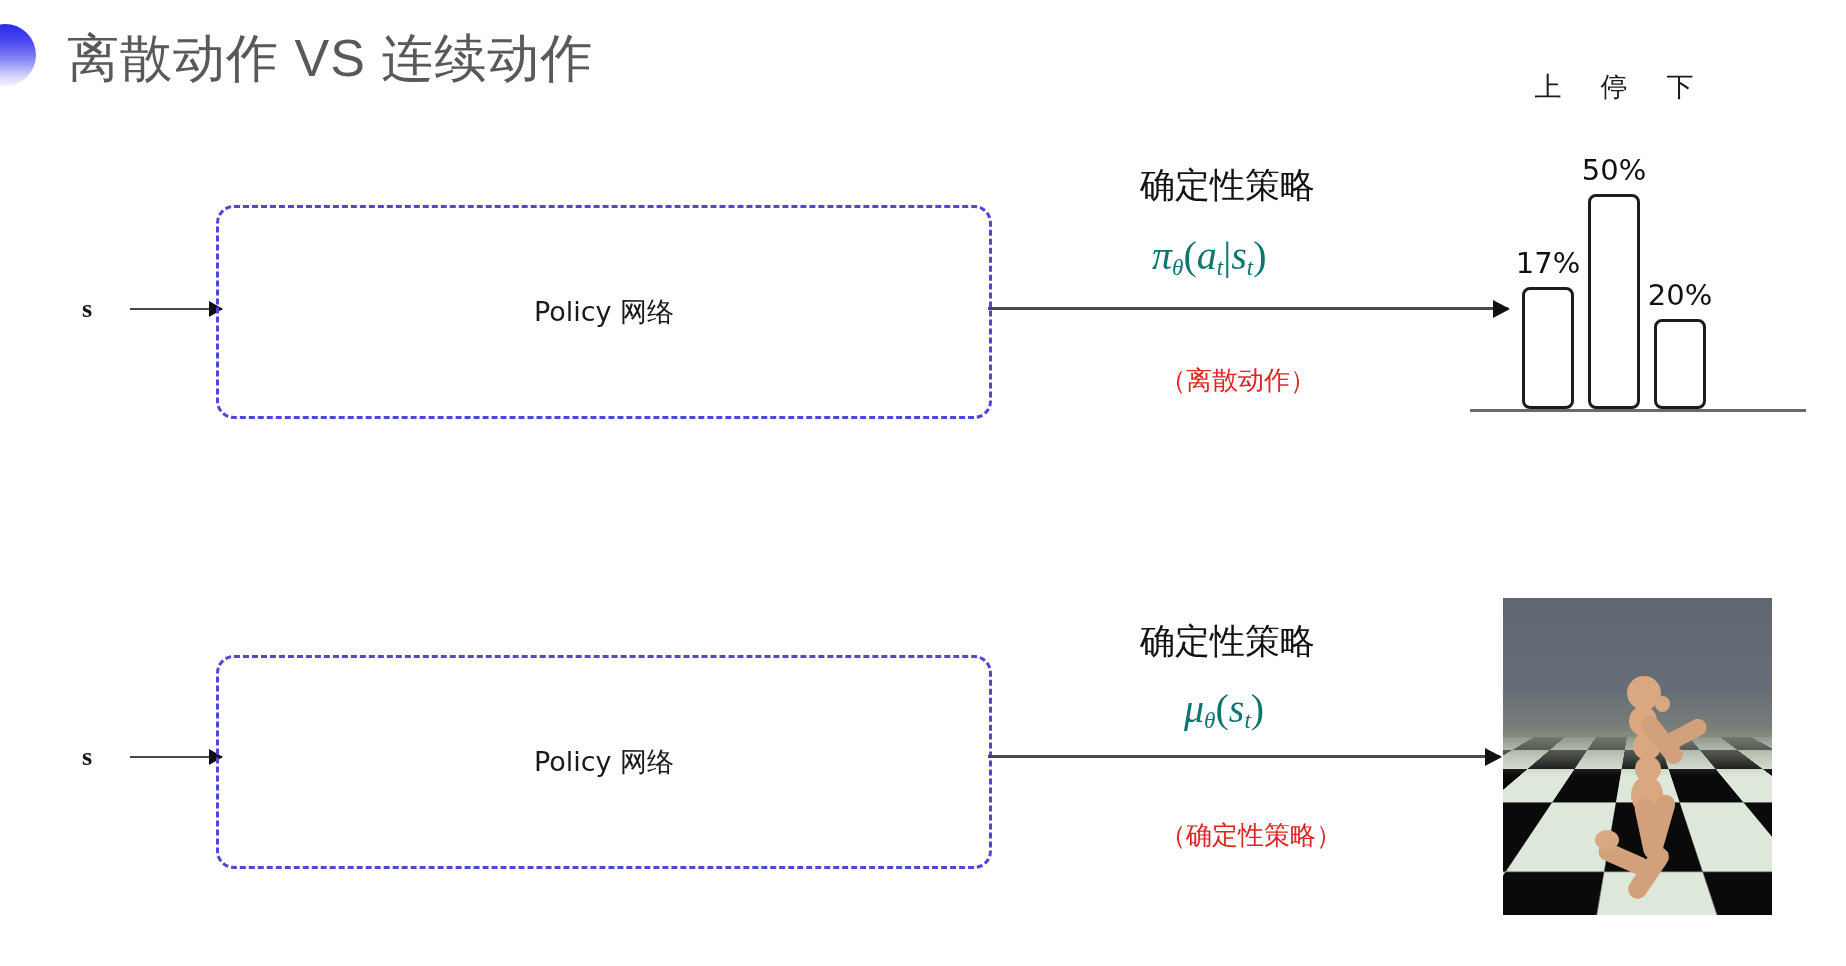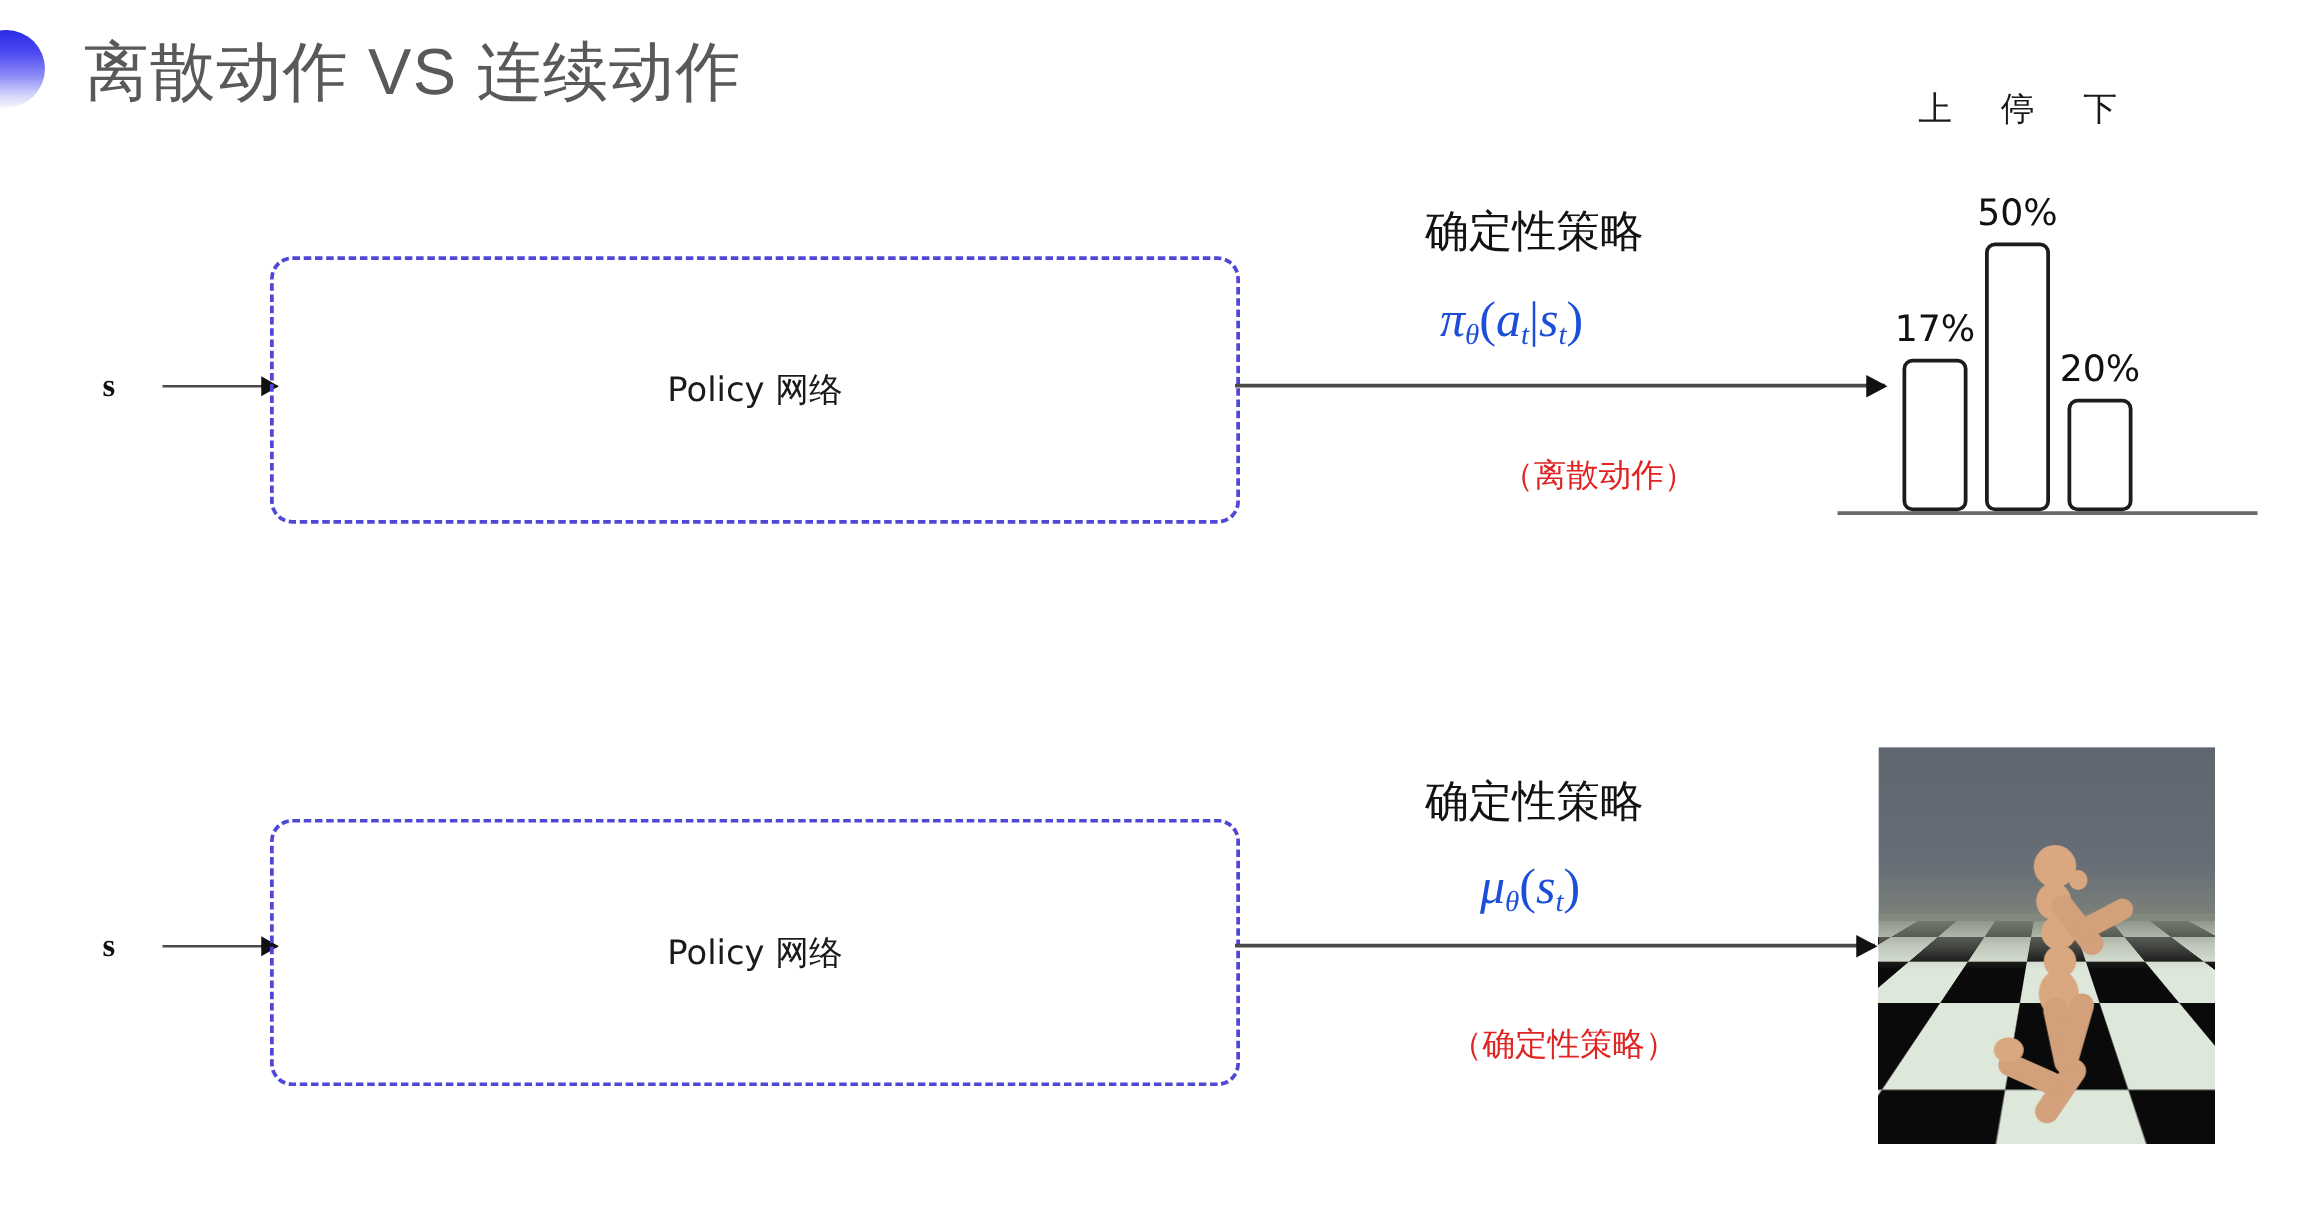--- a/index.html
+++ b/index.html
@@ -105,21 +105,21 @@
   .policy-kind {
     position: absolute;
     font-size: 35px;
     color: #121212;
     white-space: nowrap;
     font-family: "DejaVu Sans", "Liberation Sans", sans-serif;
   }
   .policy-formula {
     position: absolute;
     font-size: 40px;
-    color: #1d4ed8;
+    color: #0f766e;
     white-space: nowrap;
     font-family: "Liberation Serif", "DejaVu Serif", serif;
     font-style: italic;
   }
   .policy-formula .up {
     font-style: italic;
   }
   .policy-formula sub {
     font-size: 0.58em;
     font-style: italic;
@@ -249,21 +249,21 @@
   </div>
 
   <div class="flow-arrow" style="left:988px; top:307px; width:520px;"></div>
 
   <div class="policy-kind" style="left:1140px; top:162px;">确定性策略</div>
 
   <div class="policy-formula" style="left:1152px; top:232px;">
     <span class="up">π</span><sub>θ</sub><span class="paren">(</span><span>a</span><sub>t</sub><span class="paren">|</span><span>s</span><sub>t</sub><span class="paren">)</span>
   </div>
 
-  <div class="action-note" style="left:1160px; top:363px;margin-left:41px;">（离散动作）</div>
+  <div class="action-note" style="left:1160px; top:363px;">（离散动作）</div>
 
   <div id="bar-chart">
     <div id="bar-axis"></div>
 
     <div class="bar-group" style="left:52px; width:52px; height:300px;">
       <div class="bar-value" style="left:-14px; bottom:129px; width:80px;">17%</div>
       <div class="bar-rect" style="left:0; width:52px; height:122px;"></div>
       <div class="bar-cat" style="left:-14px; top:-40px; width:80px;">上</div>
     </div>
 

